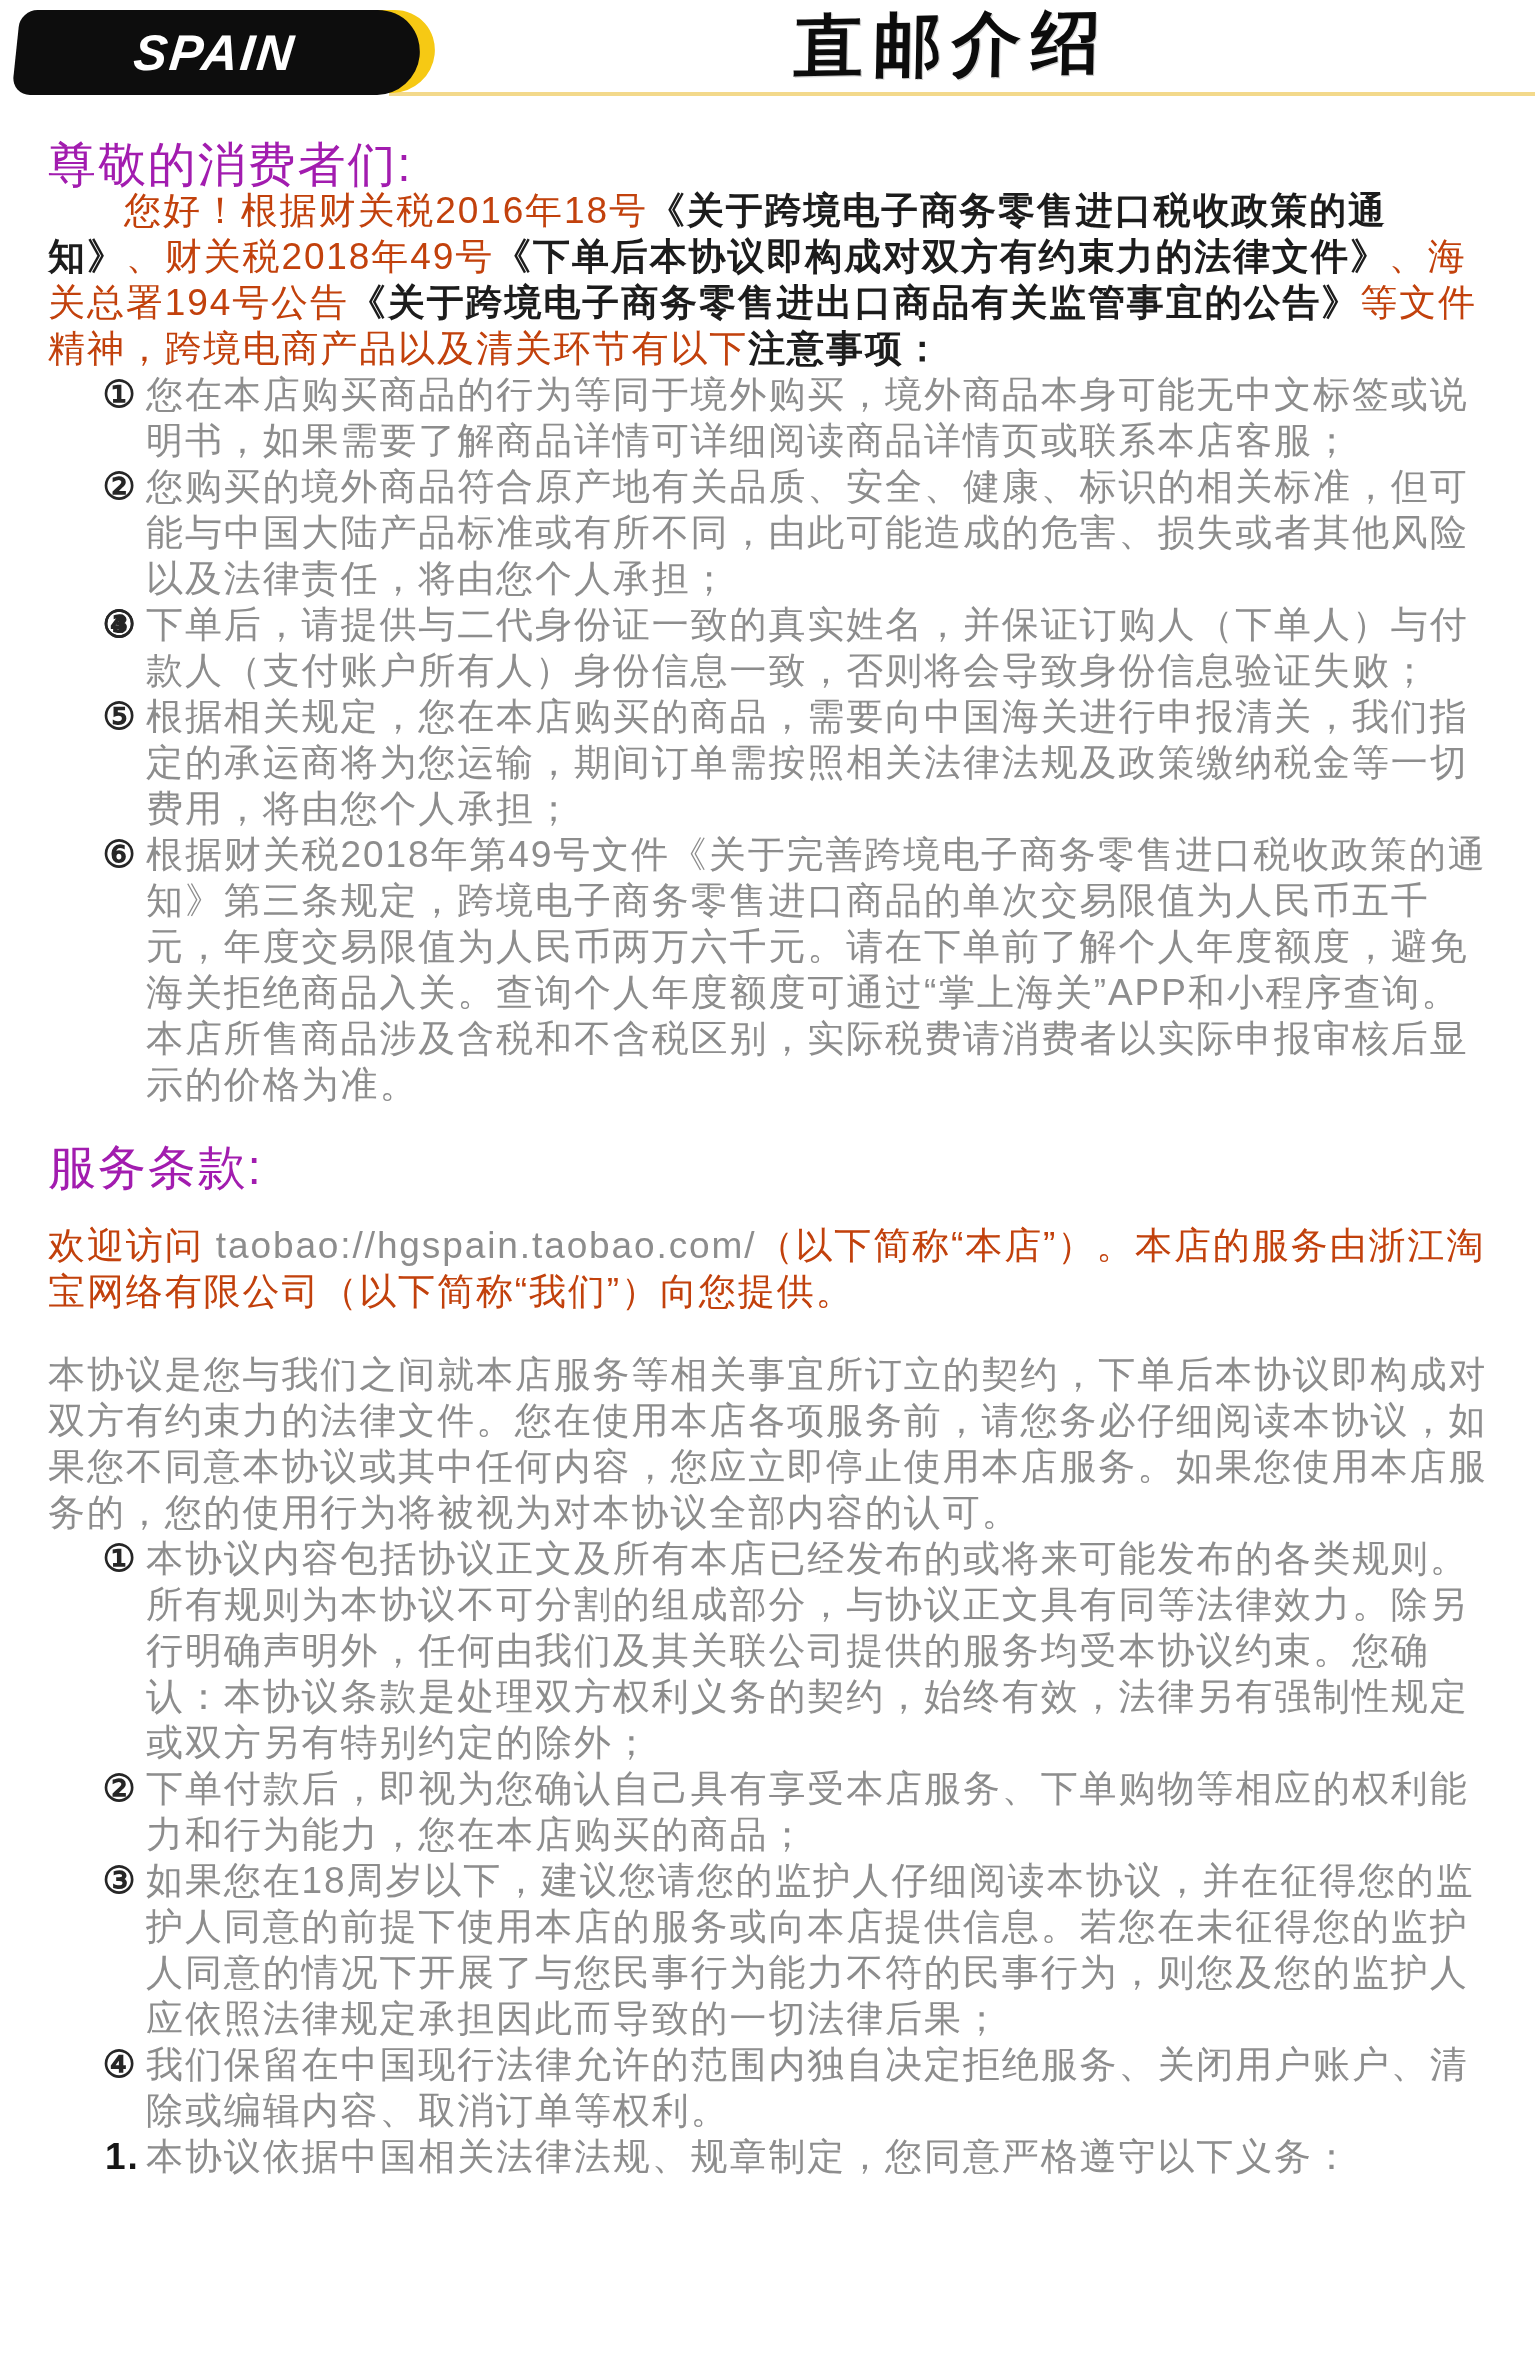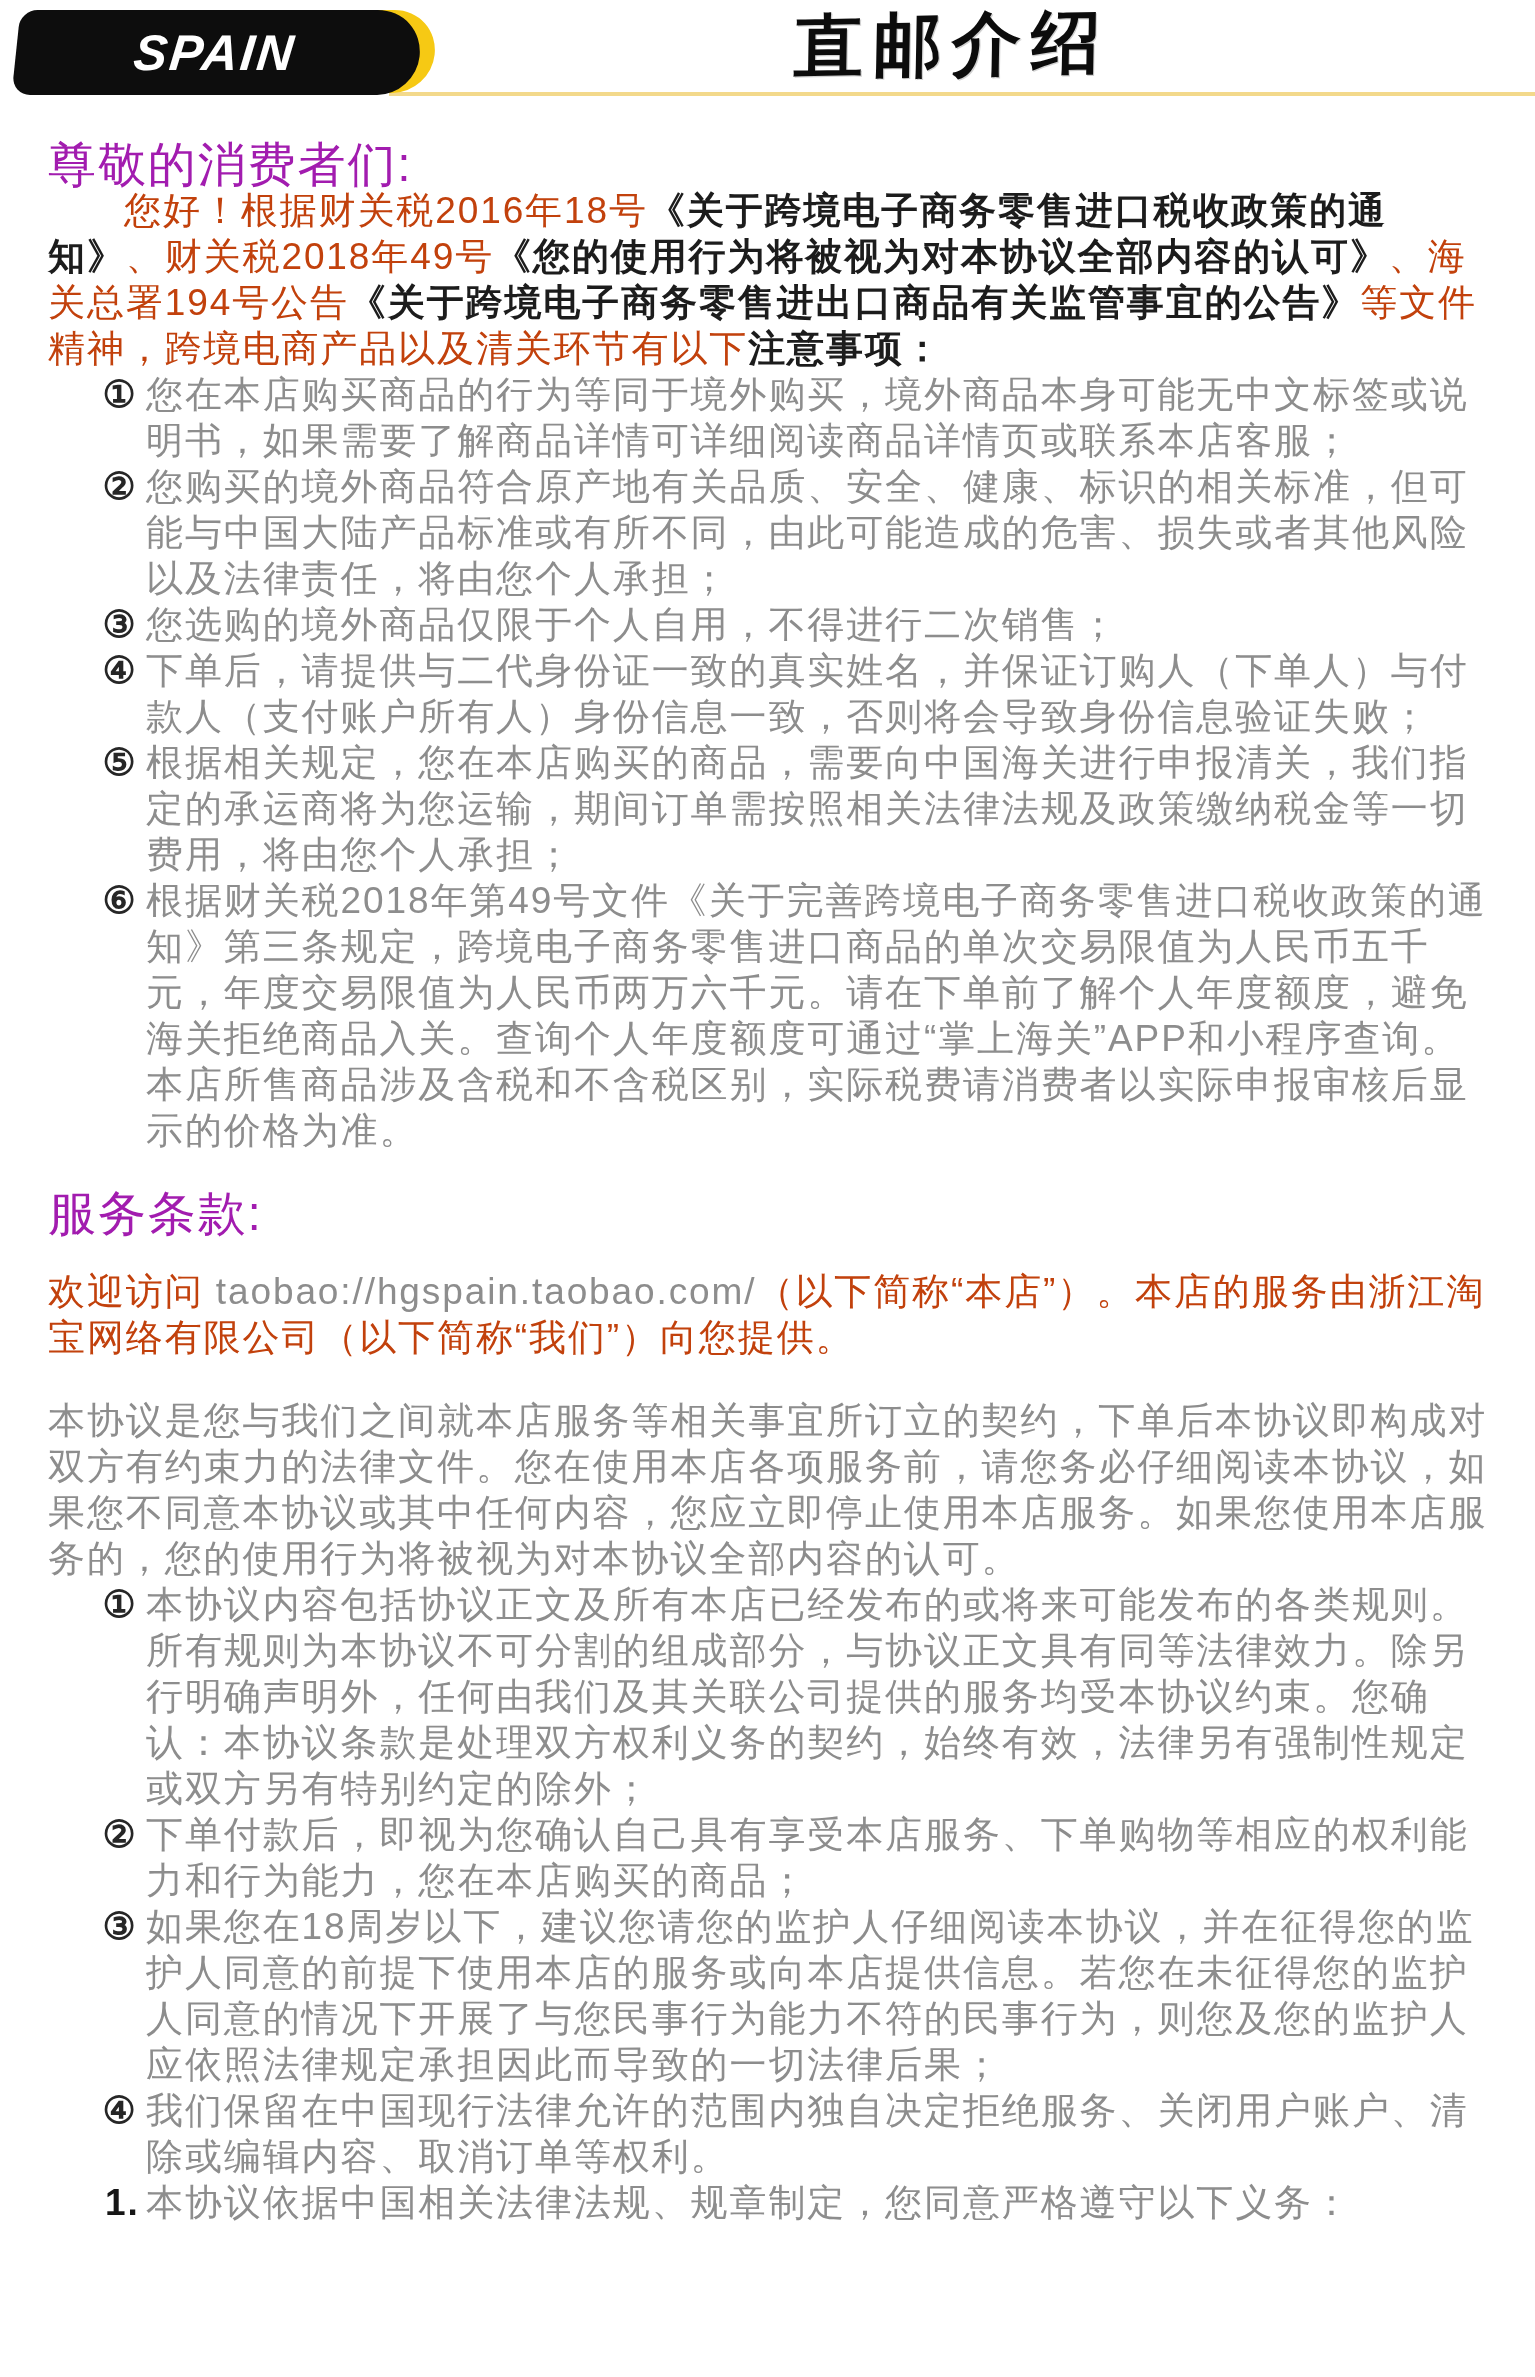--- a/index.html
+++ b/index.html
@@ -74,34 +74,33 @@
         <span class="brand-text">SPAIN</span>
       </div>
     </div>
     <div class="doc-title">直邮介绍</div>
   </div>
 
   <div class="main">
 
     <p class="hd salutation">尊敬的消费者们:</p>
 
-    <p class="intro"><span class="run-g">您好！根据财关税2016年18号</span><span class="run-b">《关于跨境电子商务零售进口税收政策的通知》</span><span class="run-g">、财关税2018年49号</span><span class="run-b">《您的使用行为将被视为对本协议全部内容的认可》</span><span class="run-g">、海关总署194号公告</span><span class="run-b">《关于跨境电子商务零售进出口商品有关监管事宜的公告》</span><span class="run-g">等文件精神，跨境电商产品以及清关环节有以下</span><span class="run-b">注意事项：</span></p>
+    <p class="intro"><span class="run-g">您好！根据财关税2016年18号</span><span class="run-b">《关于跨境电子商务零售进口税收政策的通知》</span><span class="run-g">、财关税2018年49号</span><span class="run-b">《下单后本协议即构成对双方有约束力的法律文件》</span><span class="run-g">、海关总署194号公告</span><span class="run-b">《关于跨境电子商务零售进出口商品有关监管事宜的公告》</span><span class="run-g">等文件精神，跨境电商产品以及清关环节有以下</span><span class="run-b">注意事项：</span></p>
 
     <div class="note-list">
       <div class="note-item">
         <span class="marker">①</span>
         <span>您在本店购买商品的行为等同于境外购买，境外商品本身可能无中文标签或说明书，如果需要了解商品详情可详细阅读商品详情页或联系本店客服；</span>
       </div>
       <div class="note-item">
         <span class="marker">②</span>
         <span>您购买的境外商品符合原产地有关品质、安全、健康、标识的相关标准，但可能与中国大陆产品标准或有所不同，由此可能造成的危害、损失或者其他风险以及法律责任，将由您个人承担；</span>
       </div>
       <div class="note-item">
         <span class="marker">③</span>
-        <span>您选购的境外商品仅限于个人自用，不得进行二次销售；</span>
       </div>
       <div class="note-item">
         <span class="marker">④</span>
         <span>下单后，请提供与二代身份证一致的真实姓名，并保证订购人（下单人）与付款人（支付账户所有人）身份信息一致，否则将会导致身份信息验证失败；</span>
       </div>
       <div class="note-item">
         <span class="marker">⑤</span>
         <span>根据相关规定，您在本店购买的商品，需要向中国海关进行申报清关，我们指定的承运商将为您运输，期间订单需按照相关法律法规及政策缴纳税金等一切费用，将由您个人承担；</span>
       </div>
       <div class="note-item">

